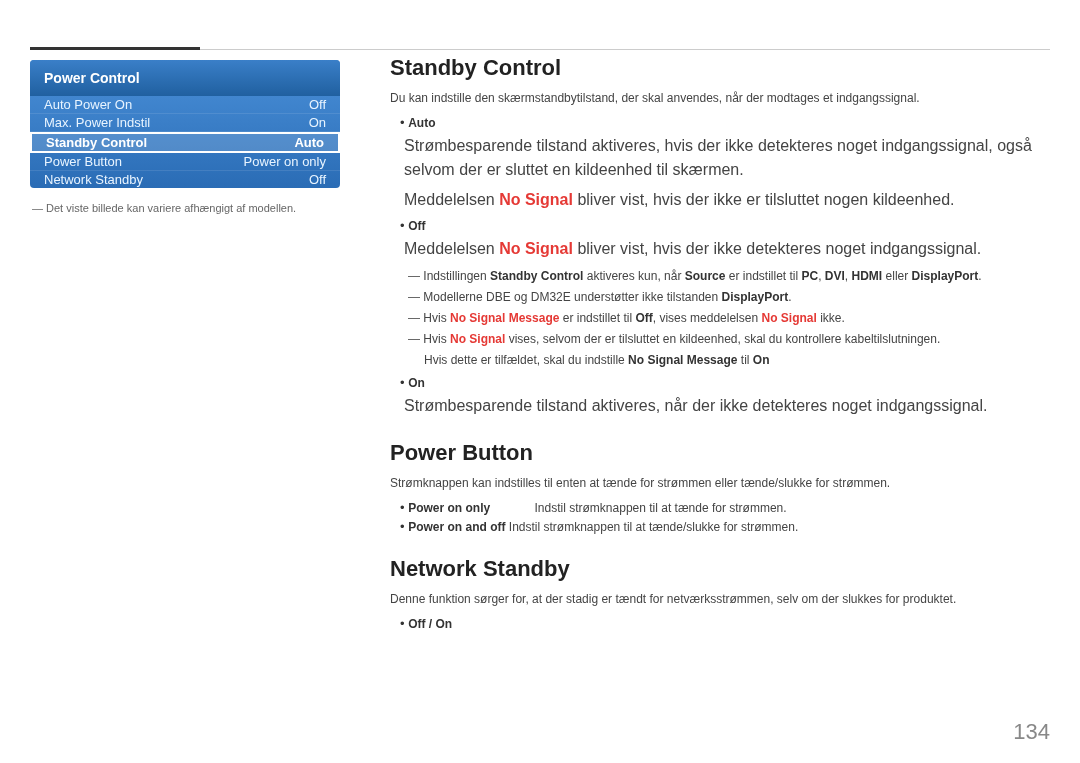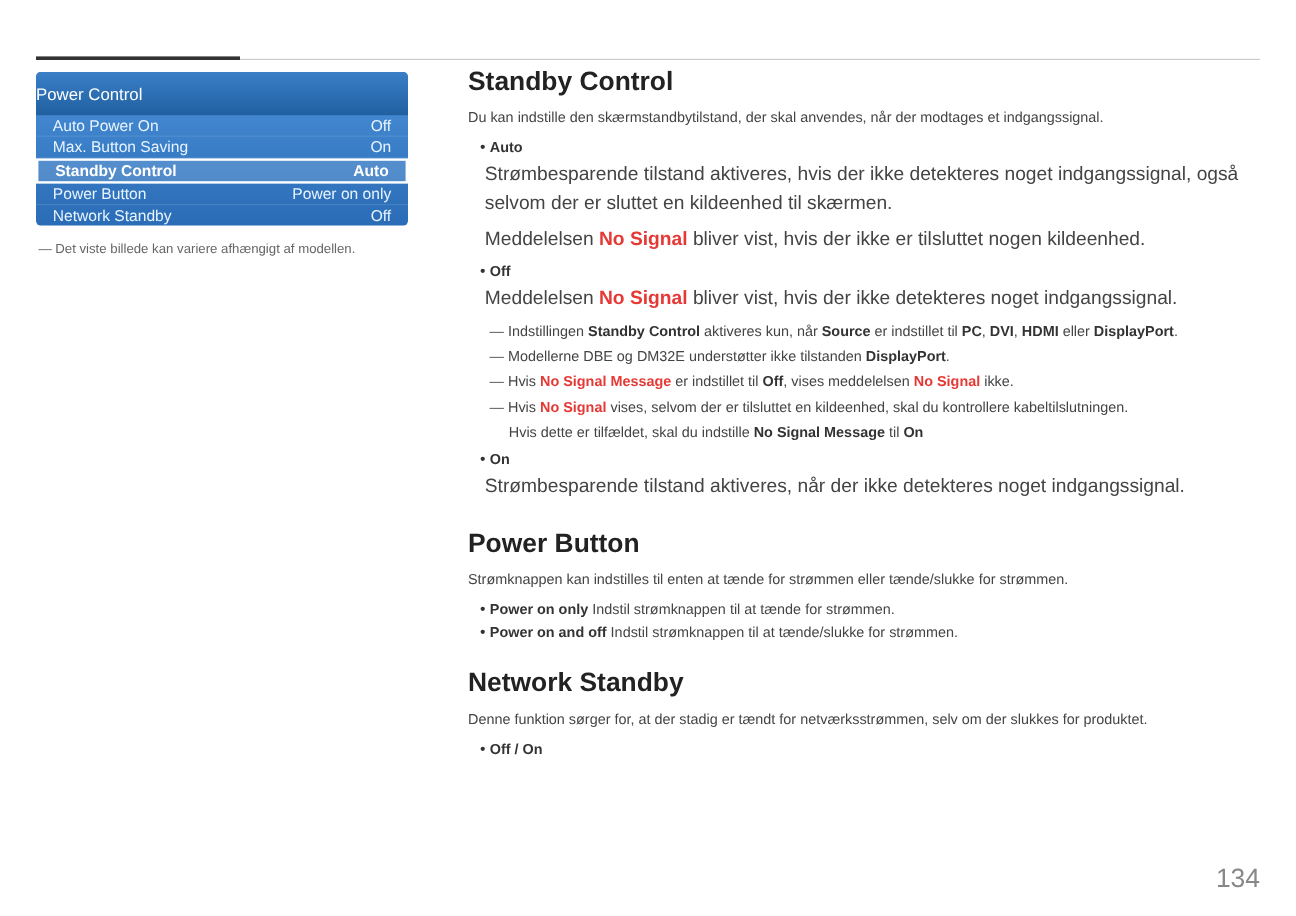--- a/index.html
+++ b/index.html
@@ -49,22 +49,22 @@
     .power-control-box {
       background: linear-gradient(180deg, #4a90d9 0%, #2a6cb5 100%);
       border-radius: 4px;
       overflow: hidden;
     }
 
     .power-control-title {
       background: linear-gradient(180deg, #3a7fc8 0%, #2060a0 100%);
       color: #fff;
       font-size: 14px;
-      font-weight: normal;
-      padding: 10px 0;
+      font-weight: bold;
+      padding: 10px 14px;
     }
 
     .menu-item {
       display: flex;
       justify-content: space-between;
       align-items: center;
       padding: 1px 14px;
       color: #e8f4ff;
       font-size: 13px;
       border-bottom: 1px solid rgba(255,255,255,0.1);
@@ -192,21 +192,21 @@
 
 <div class="left-panel">
   <div class="power-control-box">
     <div class="power-control-title">Power Control</div>
 
     <div class="menu-item">
       <span class="item-label">Auto Power On</span>
       <span class="item-value">Off</span>
     </div>
     <div class="menu-item">
-      <span class="item-label">Max. Button Saving</span>
+      <span class="item-label">Max. Power Indstil</span>
       <span class="item-value">On</span>
     </div>
     <div class="menu-item active">
       <span class="item-label">Standby Control</span>
       <span class="item-value">Auto</span>
     </div>
     <div class="menu-item">
       <span class="item-label">Power Button</span>
       <span class="item-value">Power on only</span>
     </div>
@@ -244,21 +244,21 @@
     <div class="bullet-item">
       <span class="bullet-label">On</span>
     </div>
     <div class="bullet-text">Strømbesparende tilstand aktiveres, når der ikke detekteres noget indgangssignal.</div>
   </div>
 
   <div class="section">
     <div class="section-title">Power Button</div>
     <div class="section-desc">Strømknappen kan indstilles til enten at tænde for strømmen eller tænde/slukke for strømmen.</div>
     <div class="bullet-item">
-      <span class="bullet-label">Power on only</span><span style="font-size:12px; color:#444;"> Indstil strømknappen til at tænde for strømmen.</span>
+      <span class="bullet-label">Power on only</span><span style="font-size:12px; color:#444;margin-left:41px;"> Indstil strømknappen til at tænde for strømmen.</span>
     </div>
     <div class="bullet-item">
       <span class="bullet-label">Power on and off</span><span style="font-size:12px; color:#444;"> Indstil strømknappen til at tænde/slukke for strømmen.</span>
     </div>
   </div>
 
   <div class="section">
     <div class="section-title">Network Standby</div>
     <div class="section-desc">Denne funktion sørger for, at der stadig er tændt for netværksstrømmen, selv om der slukkes for produktet.</div>
     <div class="bullet-item">

